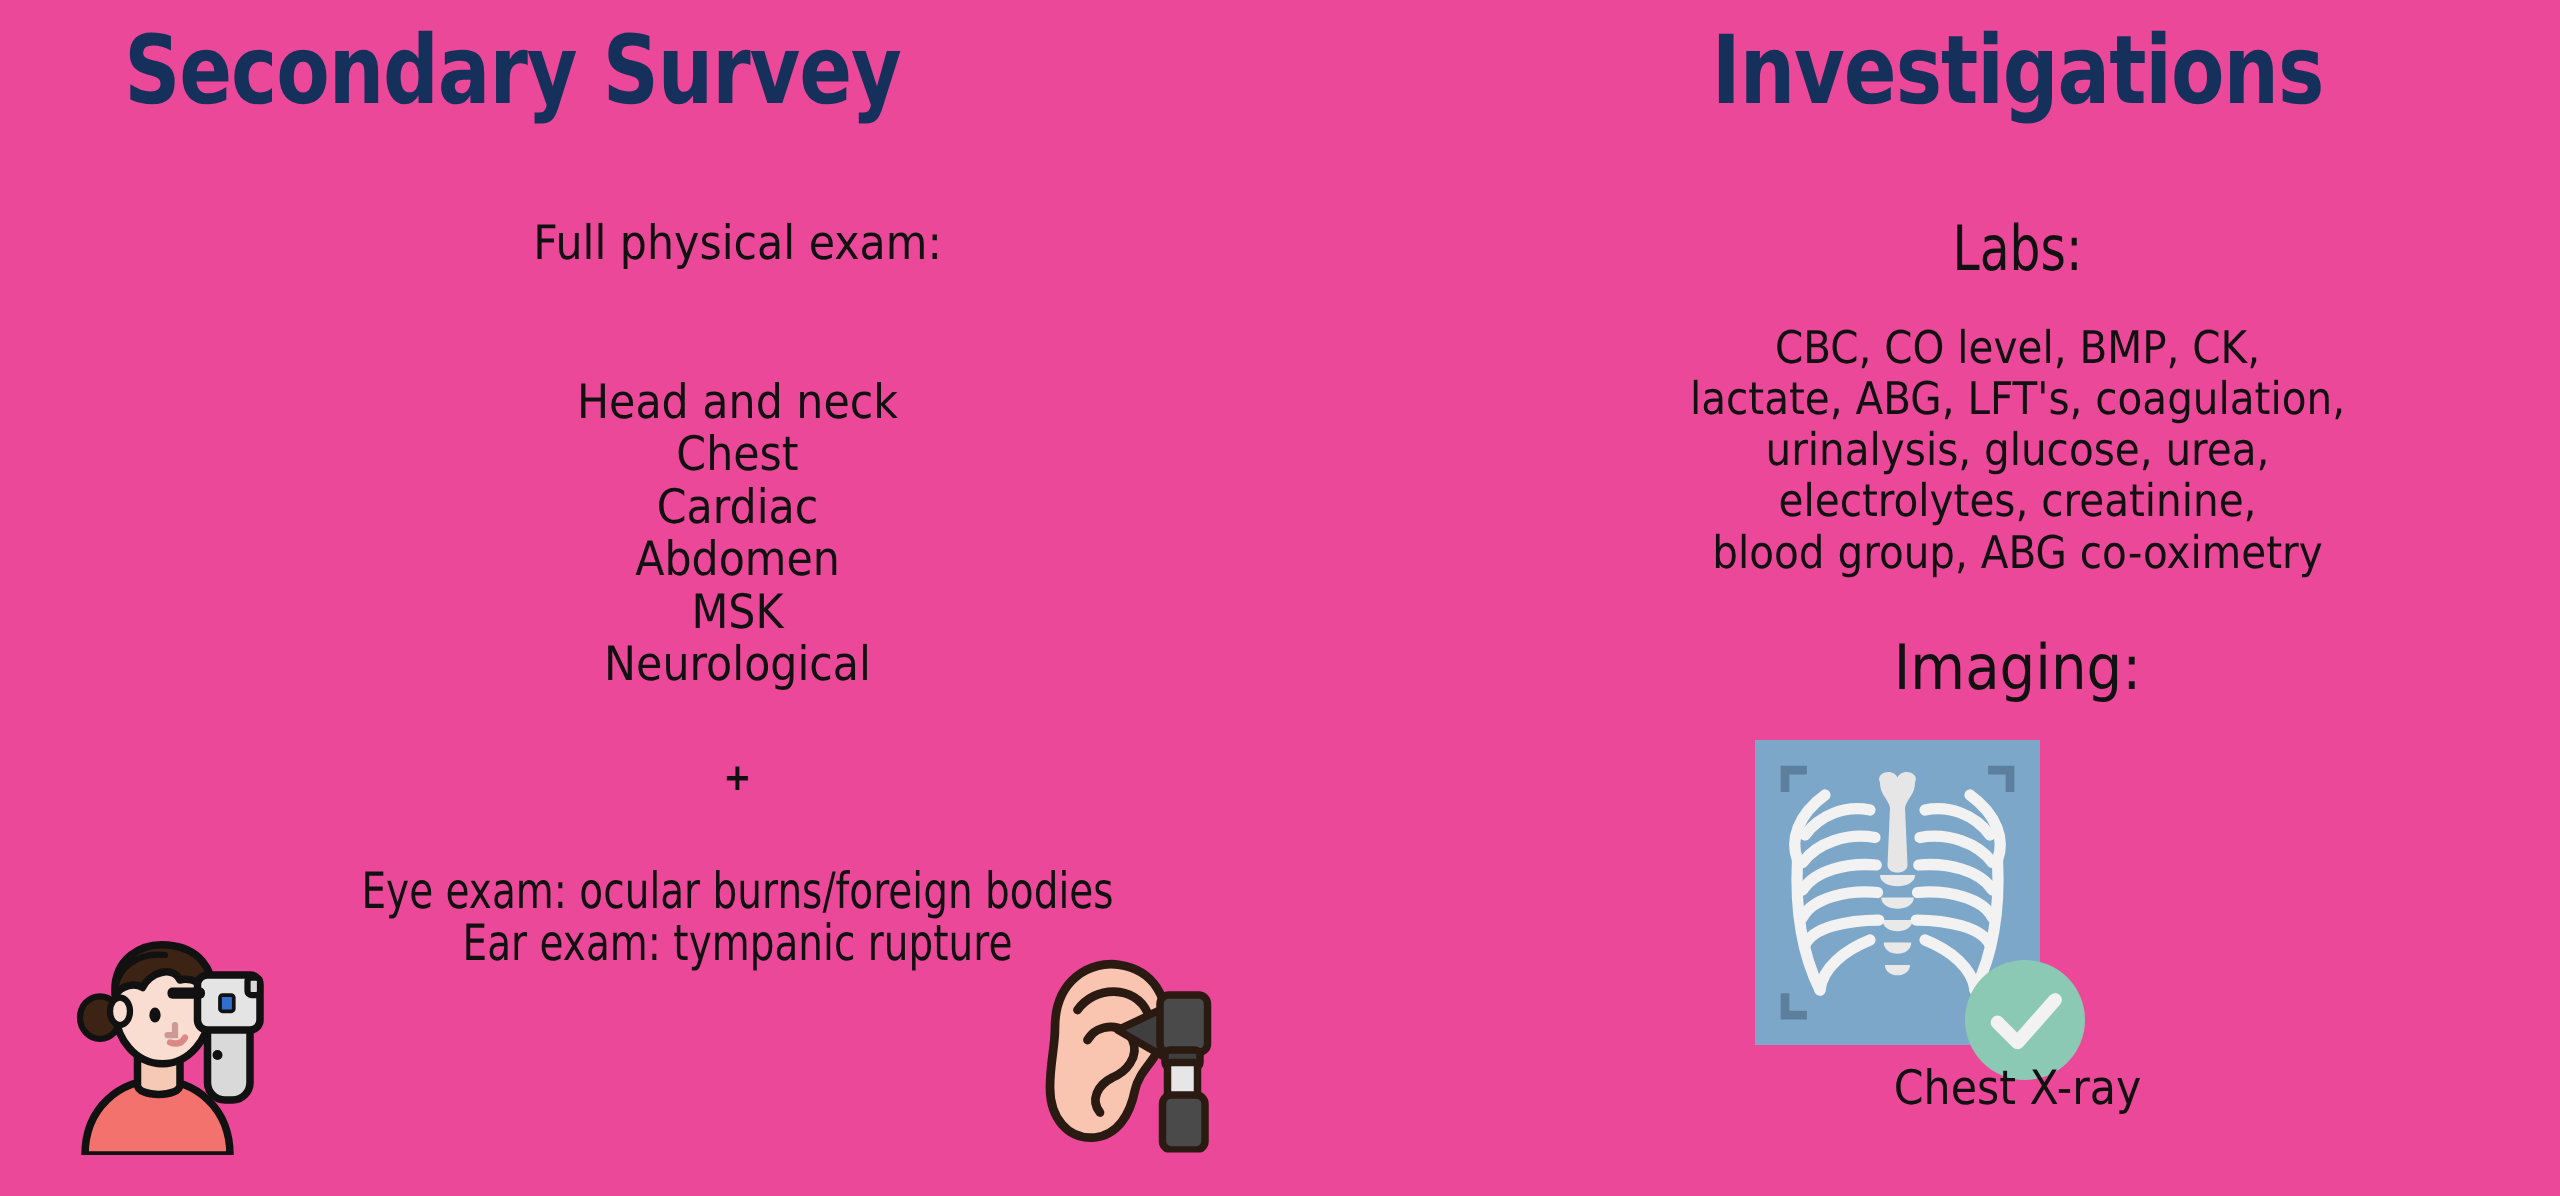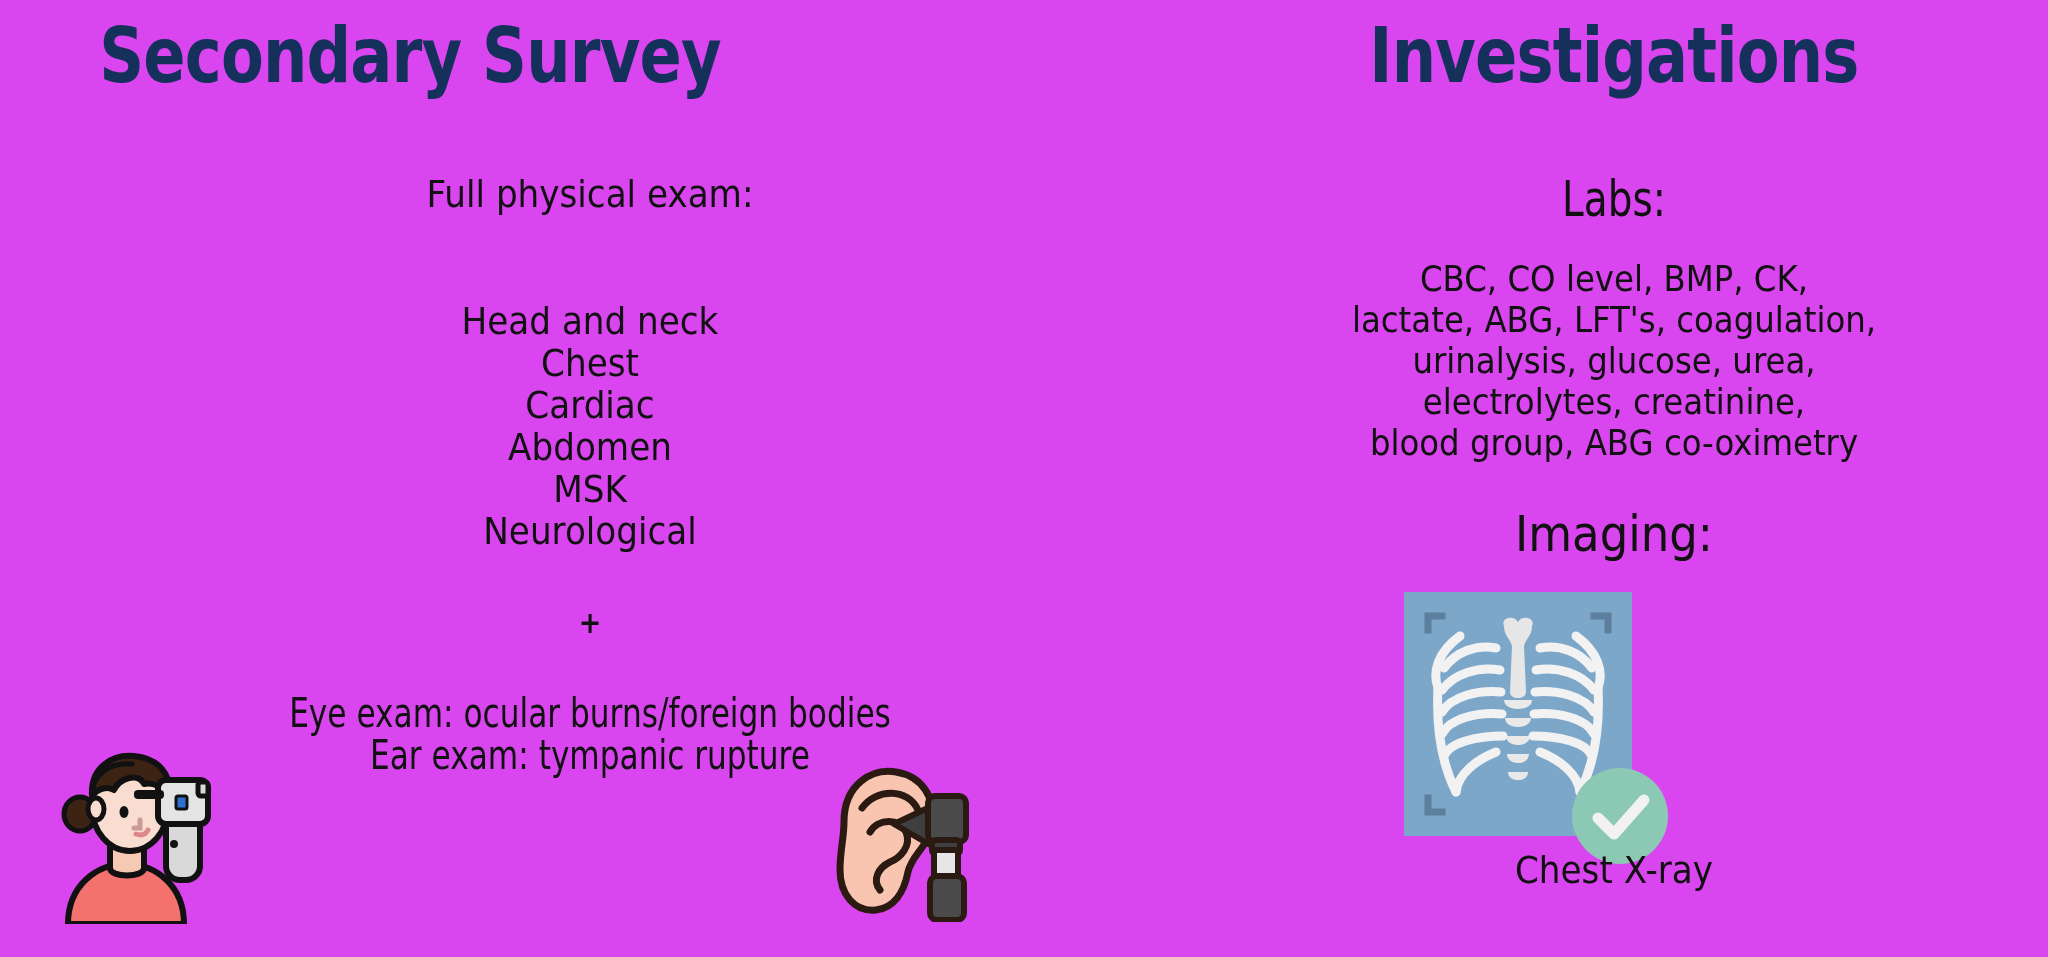--- a/index.html
+++ b/index.html
@@ -3,21 +3,21 @@
 <meta charset="utf-8">
 <style>
   * { margin:0; padding:0; box-sizing:border-box; }
   html,body { width:2048px; height:957px; }
   body {
     background:#ffffff;
     font-family:"Liberation Sans", sans-serif;
     overflow:hidden;
     position:relative;
   }
-  .slide { position:relative; width:2048px; height:957px; background:#d946ef; }
+  .slide { position:relative; width:2048px; height:957px; background:#ec4899; }
 
   
   .col { position:absolute; top:0; height:957px; }
   .col-left  { left:0;    width:1180px; }
   .col-right { left:1180px; width:868px; }
 
   
   .deck-title {
     position:absolute;
     width:100%;

